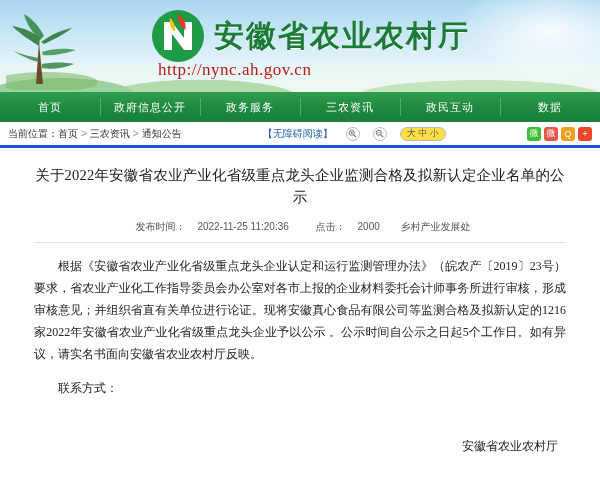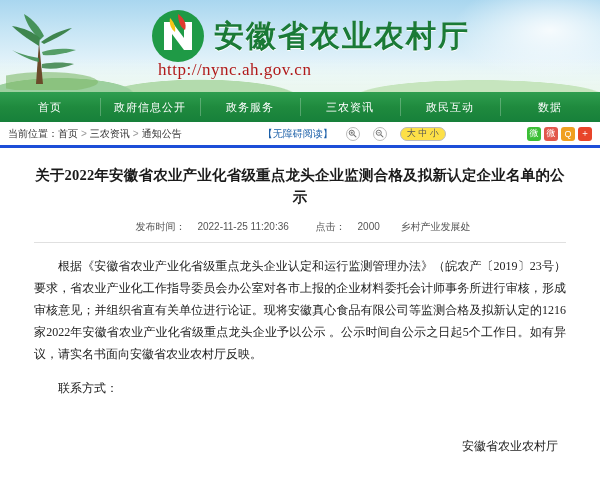--- a/index.html
+++ b/index.html
@@ -136,21 +136,21 @@
   .share.more   { background: #e8452a; }
 
   
   .article {
     width: 600px;
     padding: 16px 34px 0 34px;
   }
   .art-title {
     font-family: "Liberation Serif", serif;
     font-size: 14.5px;
-    font-weight: bold;
+    font-weight: normal;
     color: #1a1a1a;
     text-align: center;
     line-height: 22px;
     letter-spacing: .2px;
   }
   .art-meta {
     margin-top: 12px;
     text-align: center;
     font-size: 10px;
     color: #555;

